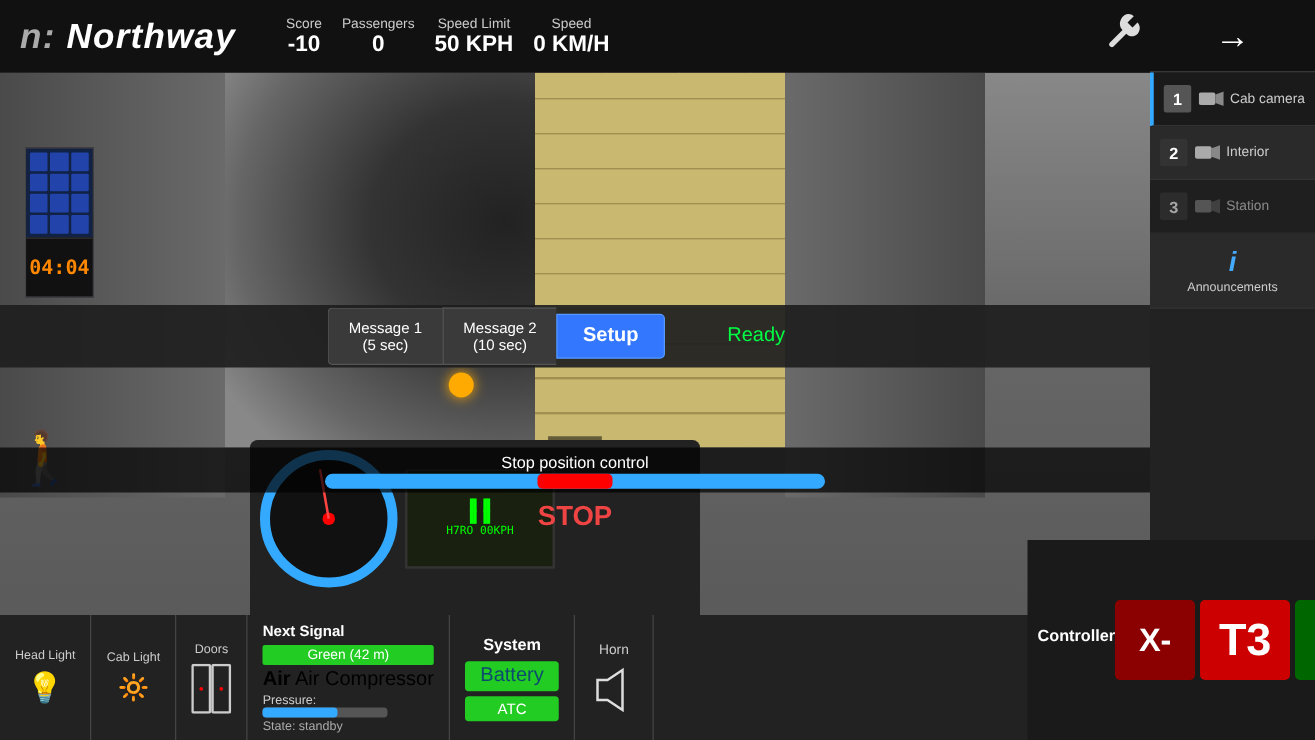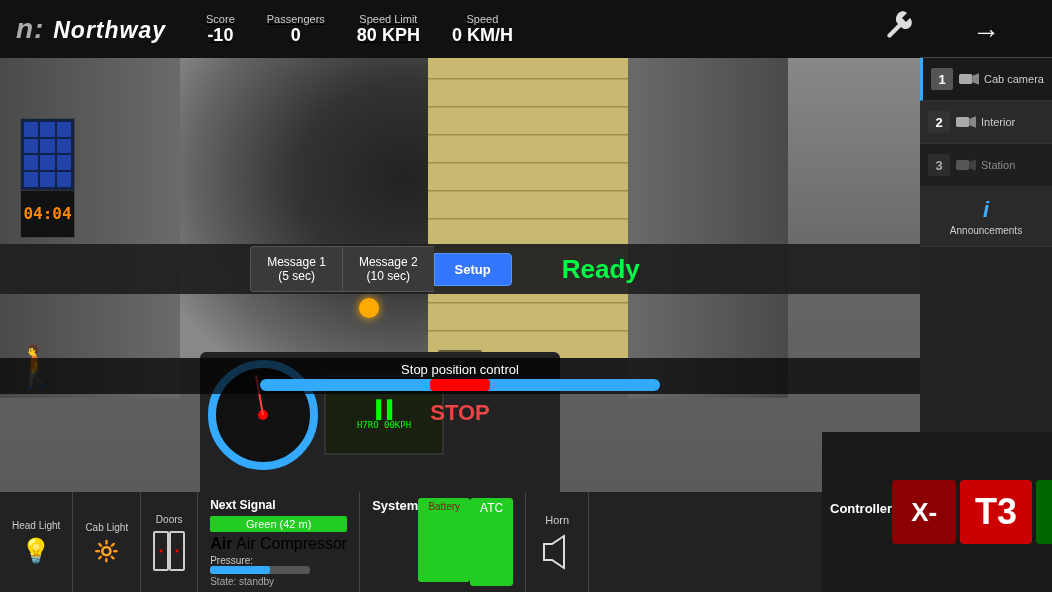--- a/index.html
+++ b/index.html
@@ -33,23 +33,22 @@
       letter-spacing: 1px;
     }
 
     .station-name span {
       color: #aaa;
       font-size: 28px;
     }
 
     .hud-stats {
       display: flex;
-      gap: 32px;
+      gap: 16px;
       margin-left: 40px;
-      text-decoration: underline;
     }
 
     .hud-stat {
       display: flex;
       flex-direction: column;
       align-items: center;
       color: white;
     }
 
     .hud-stat-label {
@@ -277,32 +276,32 @@
     }
 
     .msg-btn:first-child {
       border-radius: 4px 0 0 4px;
     }
 
     .msg-btn-setup {
       padding: 8px 20px;
       background: #3377ff;
       color: white;
-      font-size: 13px;
+      font-size: 16px;
       font-weight: bold;
       cursor: pointer;
       border: 1px solid #5599ff;
       border-radius: 0 4px 4px 0;
     }
 
     .msg-ready {
       padding: 8px 30px;
       color: #00ff44;
-      font-size: 26px;
-      font-weight: bold;
+      font-size: 16px;
+      font-weight: normal;
       margin-left: 20px;
       background: transparent;
     }
 
     
     .bottom-controls {
       position: absolute;
       bottom: 0;
       left: 0;
       width: 920px;
@@ -386,40 +385,40 @@
     }
 
     .standby-label {
       color: #aaa;
       font-size: 10px;
     }
 
     
     .system-section {
       display: flex;
-      flex-direction: row;
+      flex-direction: column;
       padding: 6px 12px;
       border-right: 1px solid #444;
       height: 100%;
       justify-content: center;
       min-width: 100px;
     }
 
     .system-title {
       color: white;
       font-size: 13px;
       font-weight: bold;
       margin-bottom: 6px;
       text-align: center;
     }
 
     .sys-btn-battery {
       background: #22cc22;
-      color: #7f1d1d;
-      font-size: 10px;
+      color: #0c4a6e;
+      font-size: 16px;
       padding: 3px 10px;
       text-align: center;
       border-radius: 3px;
       margin-bottom: 4px;
     }
 
     .sys-btn-atc {
       background: #22cc22;
       color: white;
       font-size: 12px;
@@ -538,33 +537,33 @@
       font-weight: normal;
     }
     .air-label-bold b {
       font-weight: bold;
     }
   </style>
 </head>
 <body>
 
 <div class="top-bar">
-  <div class="station-name"><span style="color:#aaa;font-size:28px;">n:</span> <span style="color:white;font-size:23px;font-weight:bold;font-style:italic;">Northway</span></div>
+  <div class="station-name"><span style="color:#aaa;font-size:28px;">n:</span> <span style="color:white;font-size:28px;font-weight:bold;font-style:italic;">Northway</span></div>
   <div class="hud-stats">
     <div class="hud-stat">
       <span class="hud-stat-label">Score</span>
       <span class="hud-stat-value">-10</span>
     </div>
     <div class="hud-stat">
       <span class="hud-stat-label">Passengers</span>
       <span class="hud-stat-value">0</span>
     </div>
     <div class="hud-stat">
       <span class="hud-stat-label">Speed Limit</span>
-      <span class="hud-stat-value">80 KPH</span>
+      <span class="hud-stat-value">50 KPH</span>
     </div>
     <div class="hud-stat">
       <span class="hud-stat-label">Speed</span>
       <span class="hud-stat-value">0 KM/H</span>
     </div>
   </div>
 </div>
 
 <div class="wrench-area">
   <svg width="30" height="30" viewBox="0 0 30 30">

